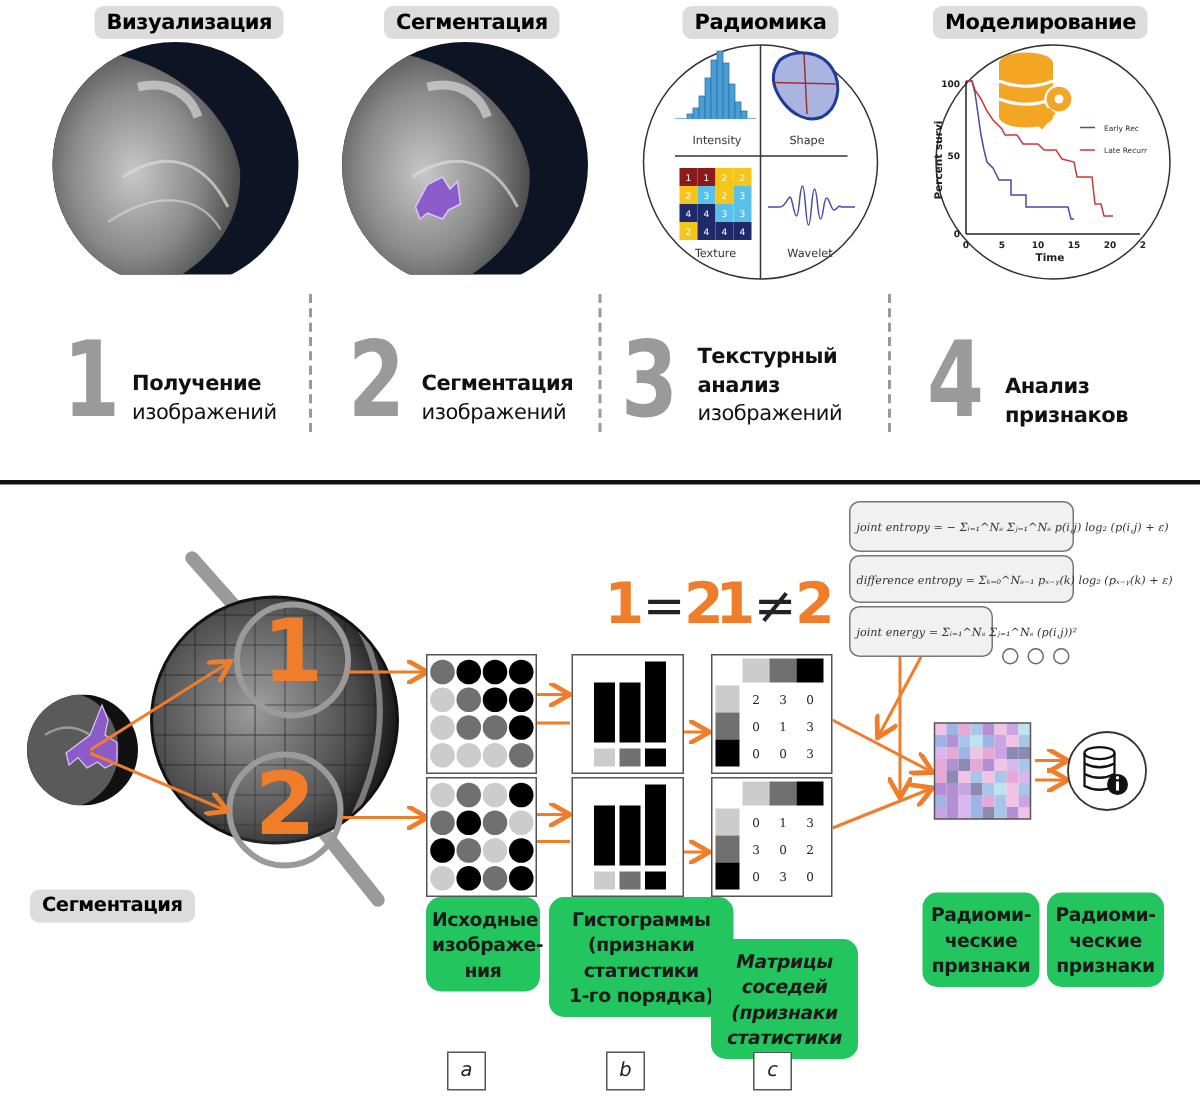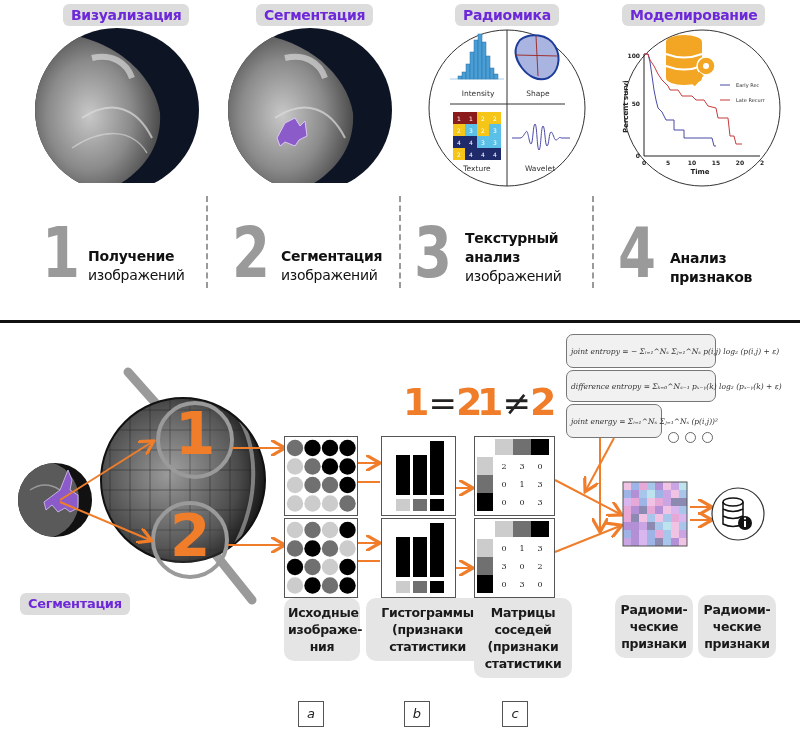--- a/index.html
+++ b/index.html
@@ -1,31 +1,31 @@
 <!DOCTYPE html>
 <html><head>
 <meta charset="utf-8">
 <style>
   * { box-sizing: border-box; margin: 0; padding: 0; }
   body { width: 800px; height: 740px; background: #ffffff; position: relative; overflow: hidden;
          font-family: "DejaVu Sans", sans-serif; color: #111; }
   .abs { position: absolute; }
   .pill { position: absolute; background: #dcdcdc; border-radius: 6px; font-weight: bold;
-          font-family: "DejaVu Sans", sans-serif; font-size: 14px; text-align: right; color: #6d28d9;
+          font-family: "DejaVu Sans", sans-serif; font-size: 14px; text-align: right; color: #000000;
           line-height: 22px; padding: 0 8px; white-space: nowrap; letter-spacing: -0.3px; }
   .step-num { position: absolute; font-family: "DejaVu Sans", sans-serif; font-weight: bold;
               font-size: 70px; color: #9a9a9a; line-height: 1; transform: scaleX(0.78); transform-origin: left top; }
   .step-text { position: absolute; font-size: 14px; line-height: 19px; color: #111; letter-spacing: -0.3px; }
   .step-text .b { font-weight: bold; }
   .vdash { position: absolute; width: 0; border-left: 2px dashed #9a9a9a; }
   .hline { position: absolute; left: 0; width: 800px; height: 3px; background: #111; }
   .formula { position: absolute; background: #f1f1f1; border: 1.5px solid #777; border-radius: 7px;
              font-family: "DejaVu Serif", serif; font-style: italic; font-size: 7.5px; color: #333;
              display: flex; align-items: center; padding: 0 4px; white-space: nowrap; }
-  .caption { position: absolute; background: #e5e5e5; border-radius: 10px; text-align: center;
+  .caption { position: absolute; background: #22c55e; border-radius: 10px; text-align: center;
              font-size: 12.5px; line-height: 17px; font-weight: bold; color: #1a1a1a; padding: 6px 4px;
              letter-spacing: -0.3px; }
   .letter-box { position: absolute; width: 26px; height: 26px; border: 1px solid #555; background: #fff;
                 font-style: italic; font-size: 13px; text-align: center; line-height: 24px; color: #222; }
   .panel { position: absolute; border: 1.5px solid #555; background: #fff; }
   .eq { position: absolute; font-size: 38px; font-weight: bold; color: #f07d2a; font-family: "DejaVu Sans", sans-serif; letter-spacing: -1px; }
   .eq .op { color: #222; font-weight: normal; font-size: 34px; }
   .dot-o { display: inline-block; width: 11px; height: 11px; border: 1.5px solid #666; border-radius: 50%; margin-right: 6px; }
 </style>
 </head>
@@ -491,22 +491,23 @@
 
   <div class="caption" style="left:284px;top:598px;width:76px;">
     <div>Исходные</div>
       <div>изображе-</div>
       <div>ния</div>
   </div>
   <div class="caption" style="left:366px;top:598px;width:123px;">
     <div>Гистограммы</div>
       <div>(признаки</div>
       <div>статистики</div>
-  </div>
-  <div class="caption" style="left:474px;top:598px;width:98px;">
+      <div>1-го порядка)</div>
+  </div>
+  <div class="caption" style="left:474px;top:626px;width:98px;font-style:italic;">
     <div>Матрицы</div>
       <div>соседей</div>
       <div>(признаки</div>
       <div>статистики</div>
   </div>
   <div class="caption" style="left:615px;top:595px;width:78px;">
     <div>Радиоми-</div>
       <div>ческие</div>
       <div>признаки</div>
   </div>

